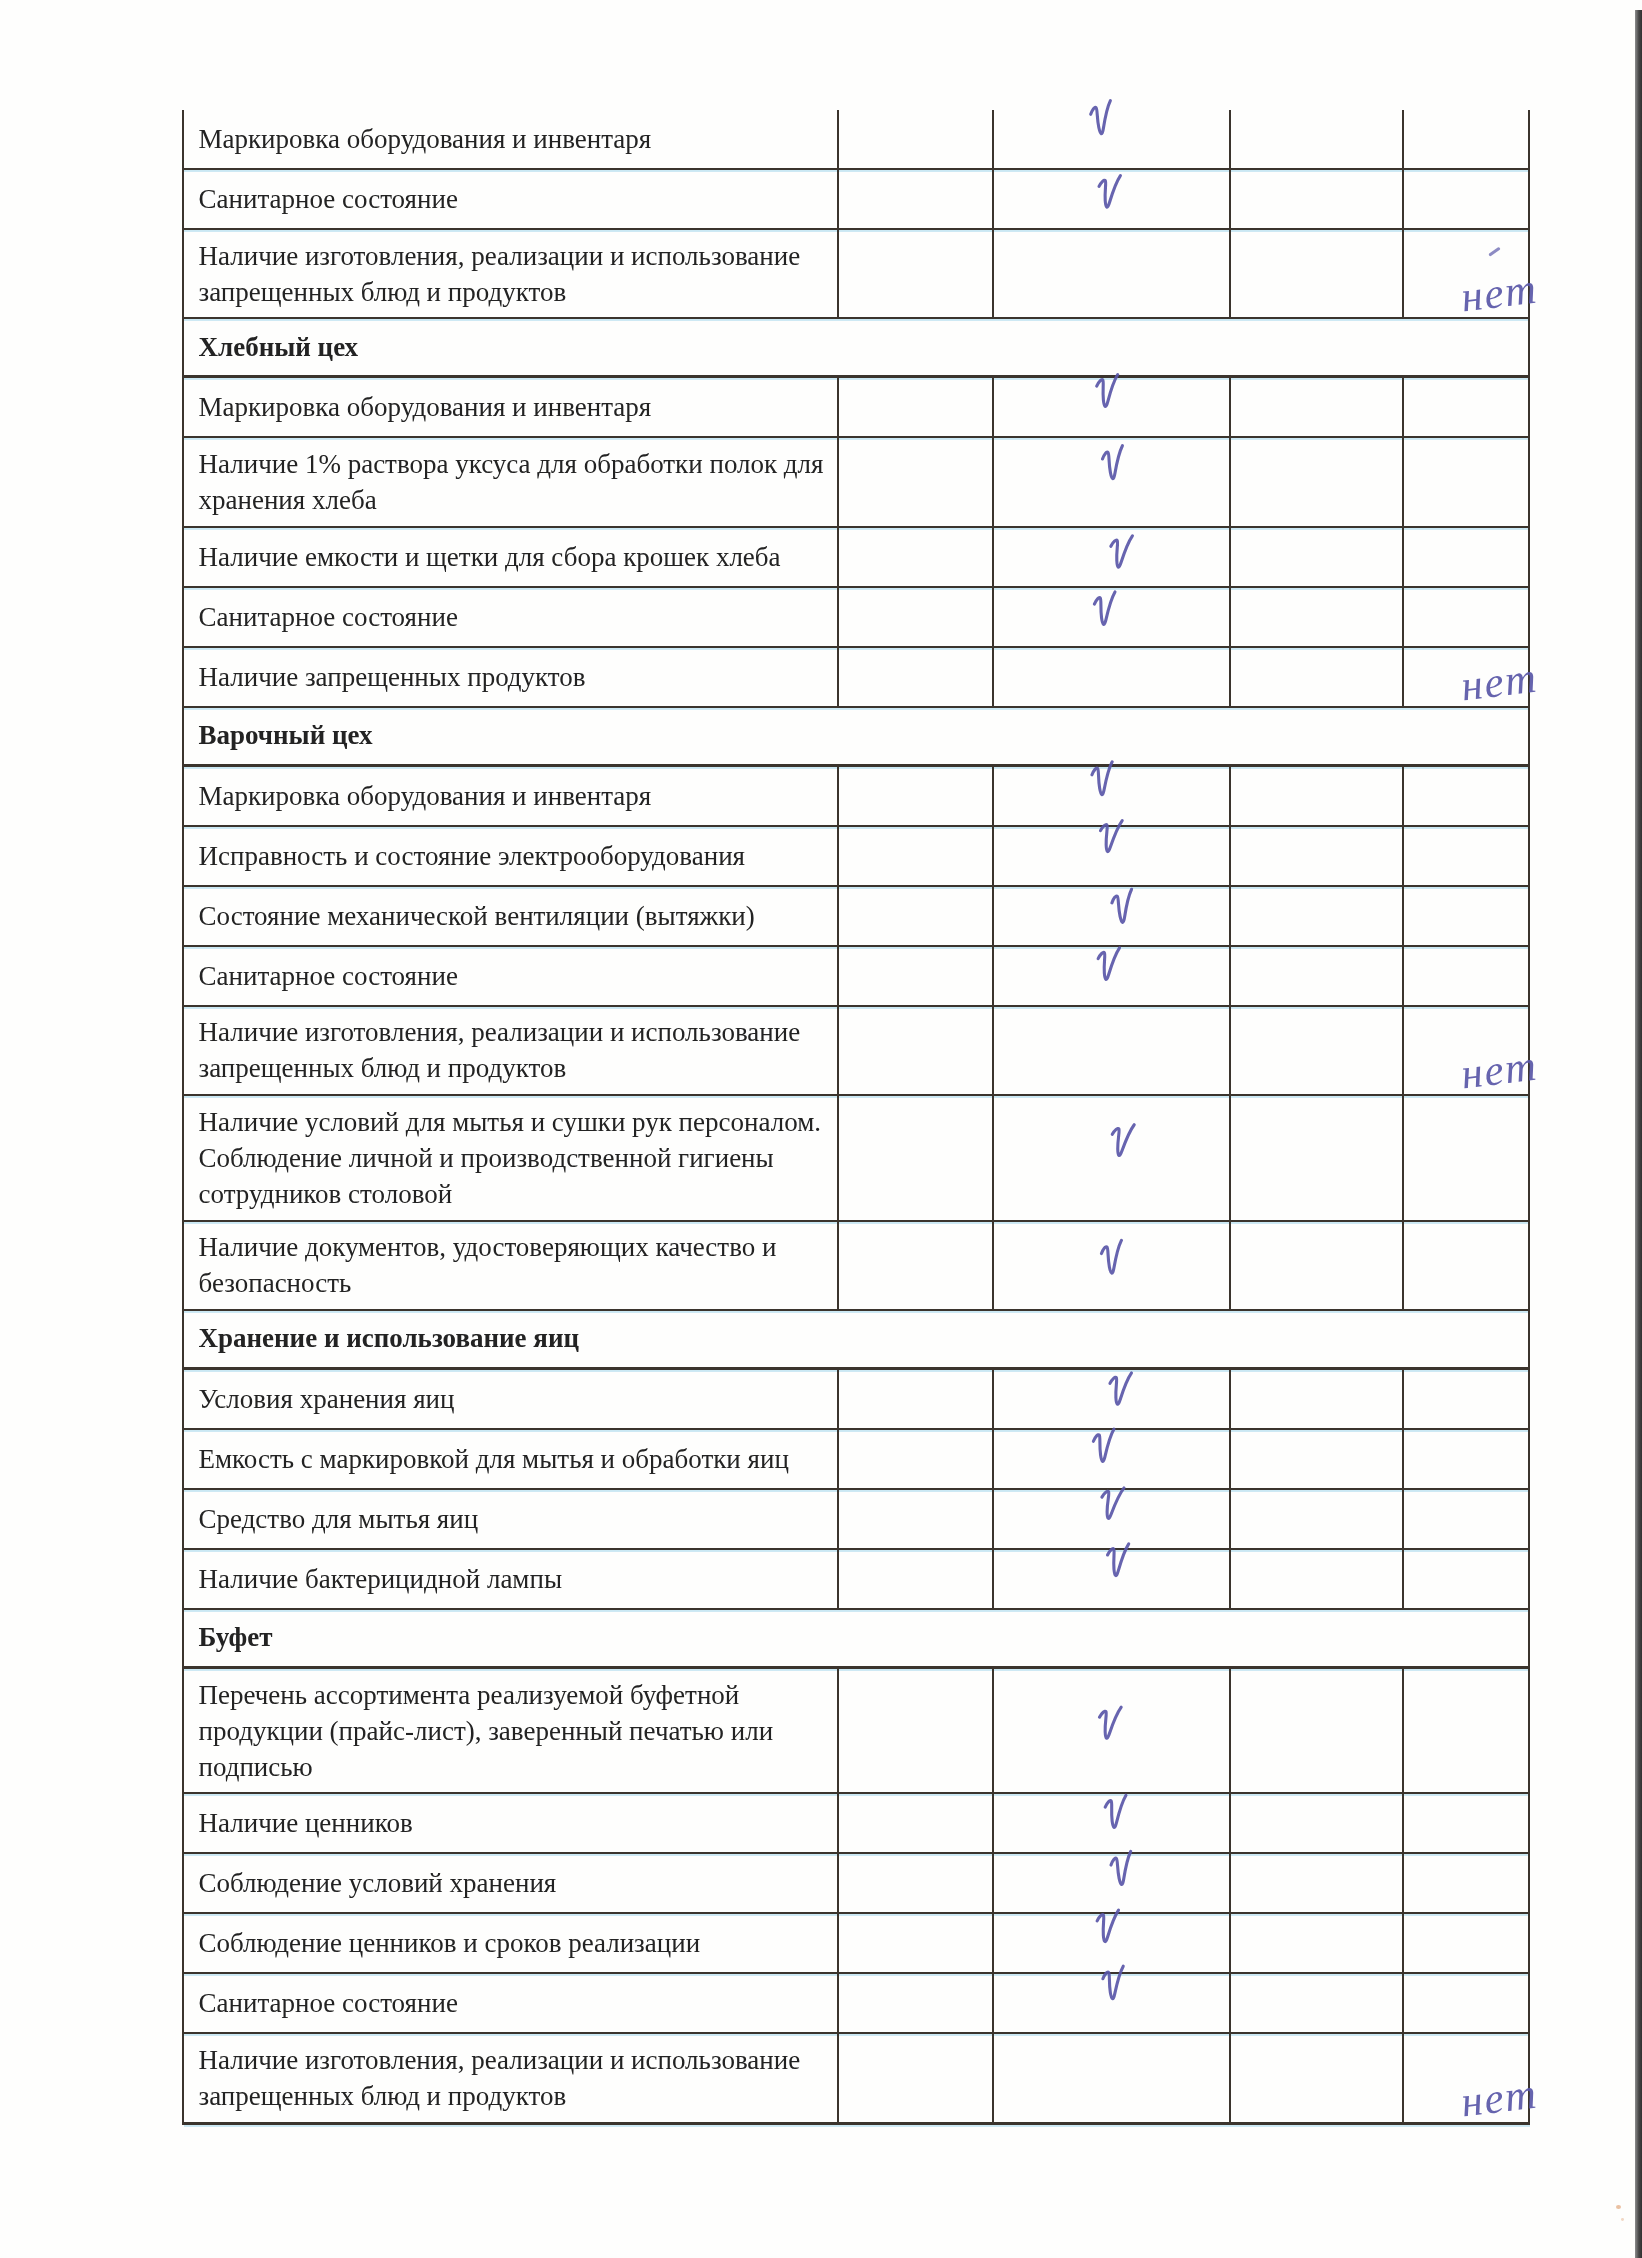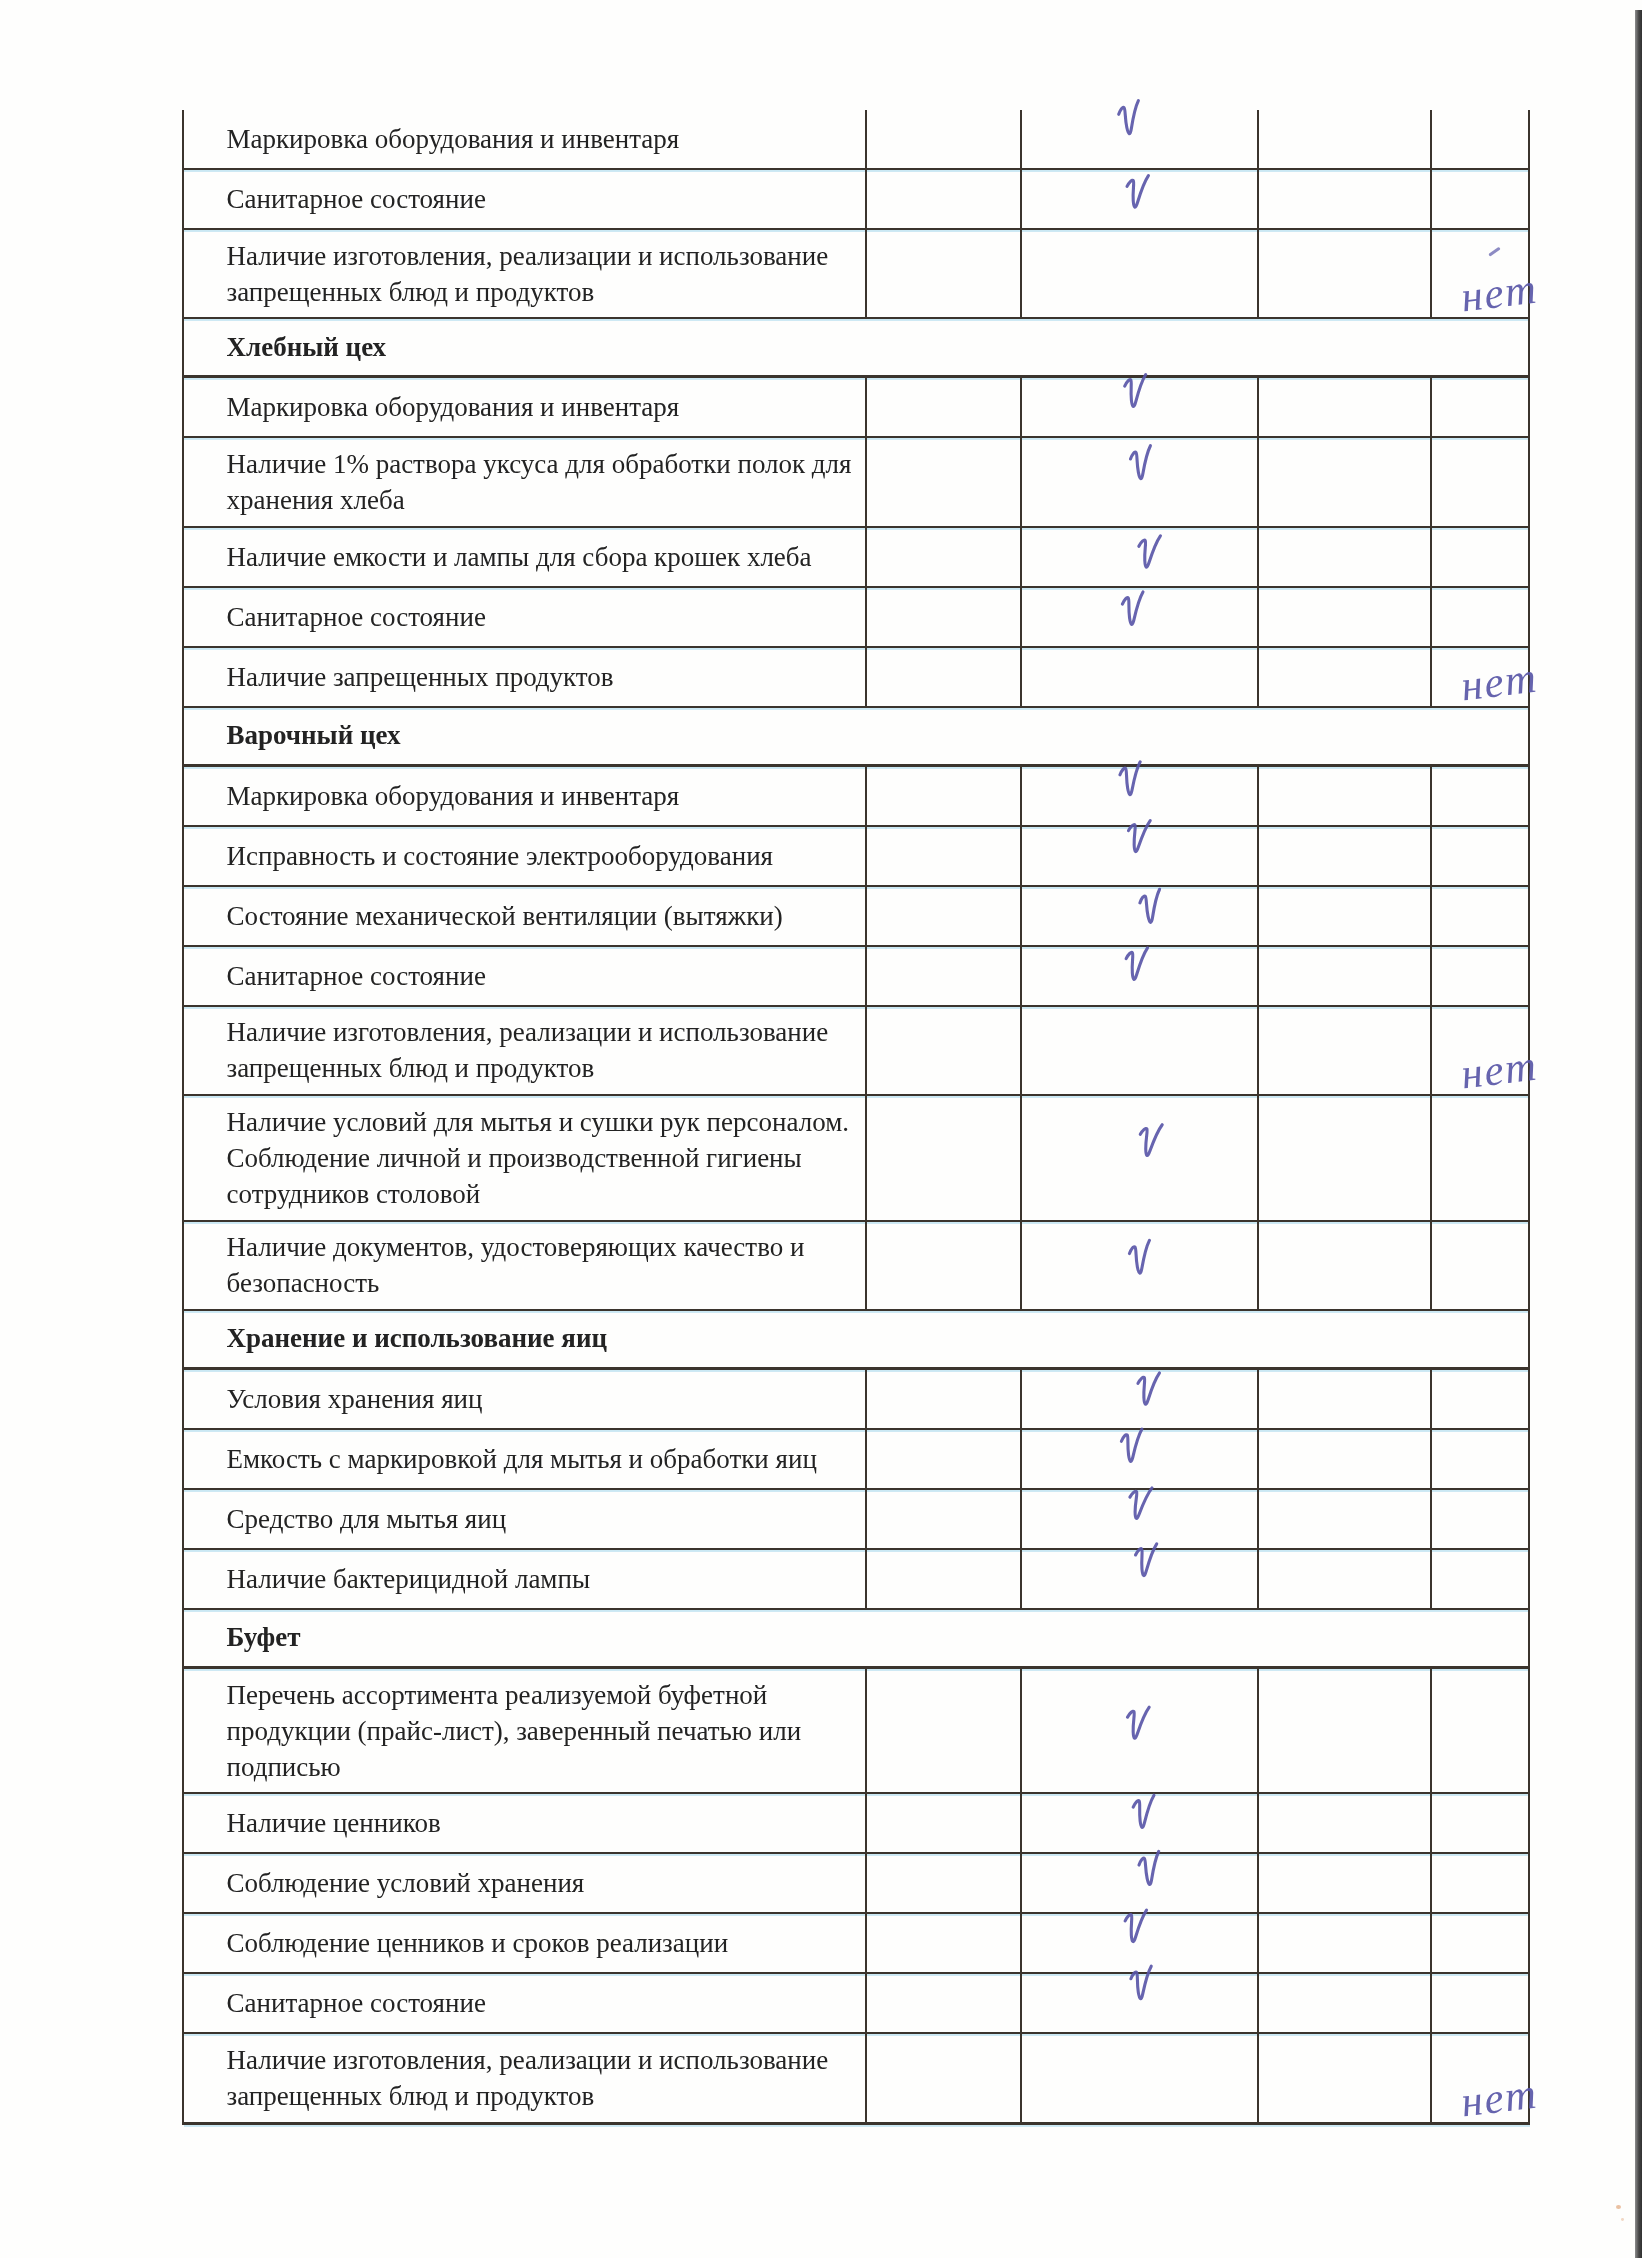--- a/index.html
+++ b/index.html
@@ -29,21 +29,20 @@
 
   .doc-table{
     position:absolute;left:182px;top:110px;width:1346px;
     border-left:2.9px solid var(--line);
   }
   .row{
     display:flex;position:relative;background:transparent;
     border-right:2.9px solid var(--line);
     border-bottom:2.9px solid var(--line);
     box-shadow:0 1.9px 0 var(--fringe);
-    padding-left:28px;
   }
   .row.item{min-height:58px;}
   .row.section{min-height:56px;border-bottom-width:3.9px;}
   .row:last-child{border-bottom-width:3.9px;}
   .cell{box-sizing:border-box;display:flex;align-items:center;position:relative;}
   .c1{flex:0 0 655px;border-right:2.9px solid var(--line);padding:7.7px 13.5px 7.7px 14.5px;
       font-size:27px;line-height:36px;}
   .c2{flex:0 0 155px;border-right:2.9px solid var(--line);}
   .c3{flex:0 0 237px;border-right:2.9px solid var(--line);}
   .c4{flex:0 0 173px;border-right:2.9px solid var(--line);}
@@ -136,21 +135,21 @@
         <div class="cell c3">
           <span class="check-wrap" style="transform: translate(calc(-50% + 1px), calc(-54% - 9.7px)) rotate(-5deg);"><svg viewBox="0 0 30 50" width="31" height="50">
               <path d="M5.5 15 C7.5 10.5 10.5 7.5 11.6 9 C12.8 10.6 11.2 19 12.2 29 C13 36.5 14.6 38 16.6 30.5 C19 21.5 22.5 10 26.5 3.5" class="ink-stroke"></path>
             </svg></span>
         </div>
         <div class="cell c4"></div>
         <div class="cell c5"></div>
       </div>
       <div class="row item">
         <div class="cell c1">
-          <span>Наличие емкости и лампы для сбора крошек хлеба</span>
+          <span>Наличие емкости и щетки для сбора крошек хлеба</span>
         </div>
         <div class="cell c2"></div>
         <div class="cell c3">
           <span class="check-wrap" style="transform: translate(calc(-50% + 7.7px), calc(-54% + 3.9px)) rotate(3deg);"><svg viewBox="0 0 30 50" width="31" height="50">
               <path d="M5.5 15 C7.5 10.5 10.5 7.5 11.6 9 C12.8 10.6 11.2 19 12.2 29 C13 36.5 14.6 38 16.6 30.5 C19 21.5 22.5 10 26.5 3.5" class="ink-stroke"></path>
             </svg></span>
         </div>
         <div class="cell c4"></div>
         <div class="cell c5"></div>
       </div>

